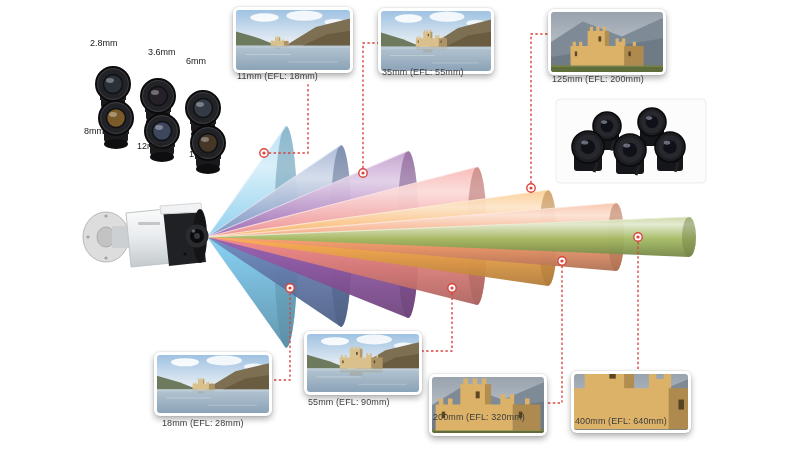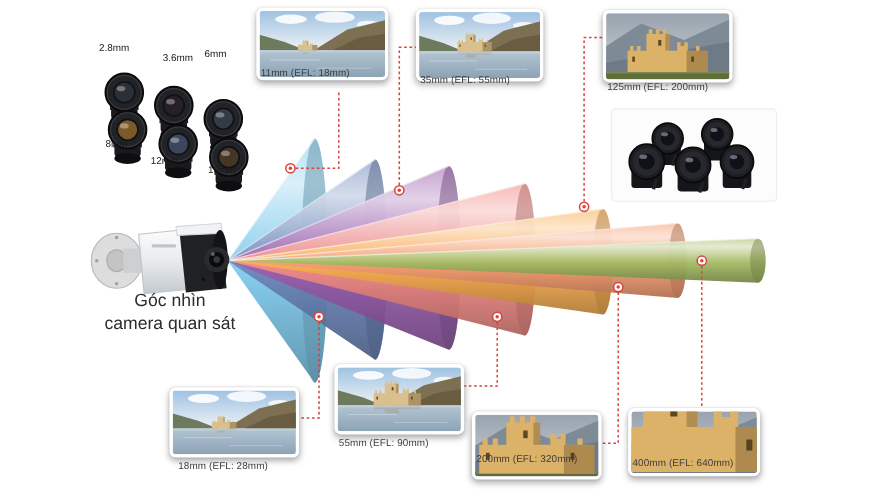--- a/index.html
+++ b/index.html
@@ -301,21 +301,21 @@
       <g transform="translate(46,38) scale(0.55)">
     <path d="M-17,0 L-17,-9 L-16,-9 L-16,-11 L-14.5,-11 L-14.5,-9 L-13,-9 L-13,-11 L-11.5,-11 L-11.5,-9 L-9,-9 L-9,-16 L-8,-16 L-8,-18 L-6.5,-18 L-6.5,-16 L-5,-16 L-5,-18 L-3.5,-18 L-3.5,-16 L-2,-16 L-2,-18 L-0.5,-18 L-0.5,-16 L1,-16 L1,-9 L4,-9 L4,-12.5 L5.5,-12.5 L5.5,-11 L7,-11 L7,-12.5 L8.5,-12.5 L8.5,-9 L12,-9 L12,-11 L13.5,-11 L13.5,-9 L17,-9 L17,0 Z" fill="#d9c08c"></path>
     <rect x="8" y="-9" width="9" height="9" fill="rgba(70,45,15,.3)"></rect>
     <rect x="-1" y="-16" width="2" height="7" fill="rgba(70,45,15,.28)"></rect>
         </g>
       <rect y="39" width="120" height="1" fill="#cfdce4" opacity=".7"></rect>
       <rect x="10" y="47" width="48" height=".8" fill="#dfe8ee" opacity=".55"></rect>
       <rect x="55" y="55" width="52" height=".8" fill="#dfe8ee" opacity=".45"></rect>
       </svg>
     </div>
-  <div class="caption" style="left:237px;top:61px">11mm (EFL: 18mm)</div>
+  <div class="caption" style="left:237px;top:71px">11mm (EFL: 18mm)</div>
 
   <div class="photo-card" style="left:378px;top:8px">
       <svg class="scene" width="110" height="60" viewBox="0 0 120 64" preserveAspectRatio="none">
         <defs>
     <linearGradient id="sc2sky" x1="0" y1="0" x2="0" y2="1">
       <stop offset="0" stop-color="#9fc2e2"></stop>
             <stop offset="1" stop-color="#eef2f5"></stop>
           </linearGradient>
     <linearGradient id="sc2wat" x1="0" y1="0" x2="0" y2="1">
       <stop offset="0" stop-color="#b4c5d2"></stop>
@@ -526,22 +526,18 @@
           <rect x="-15" y="-6.5" width="1.1" height="2.2" fill="#453619" opacity=".85"></rect>
     <rect x="-4" y="-13.5" width="1.3" height="2.4" fill="#453619" opacity=".85"></rect>
     <rect x="10" y="-6.5" width="1.1" height="2.2" fill="#453619" opacity=".85"></rect>
         </g>
       </svg>
     </div>
   <div class="caption" style="left:575px;top:416px">400mm (EFL: 640mm)</div>
 
   <span class="lens-label" style="left:90px;top:38px">2.8mm</span>
   <span class="lens-label" style="left:148px;top:47px">3.6mm</span>
-  <span class="lens-label" style="left:186px;top:44px">6mm</span>
-  <span class="lens-label" style="left:96px;top:126px">8mm</span>
+  <span class="lens-label" style="left:186px;top:56px">6mm</span>
+  <span class="lens-label" style="left:84px;top:126px">8mm</span>
   <span class="lens-label" style="left:137px;top:141px">12mm</span>
   <span class="lens-label" style="left:189px;top:149px">16mm</span>
 
-  <div class="camera-label">
-    <div>Góc nhìn</div>
-    <div>camera quan sát</div>
-  </div>
 </div>
 
 </body></html>

